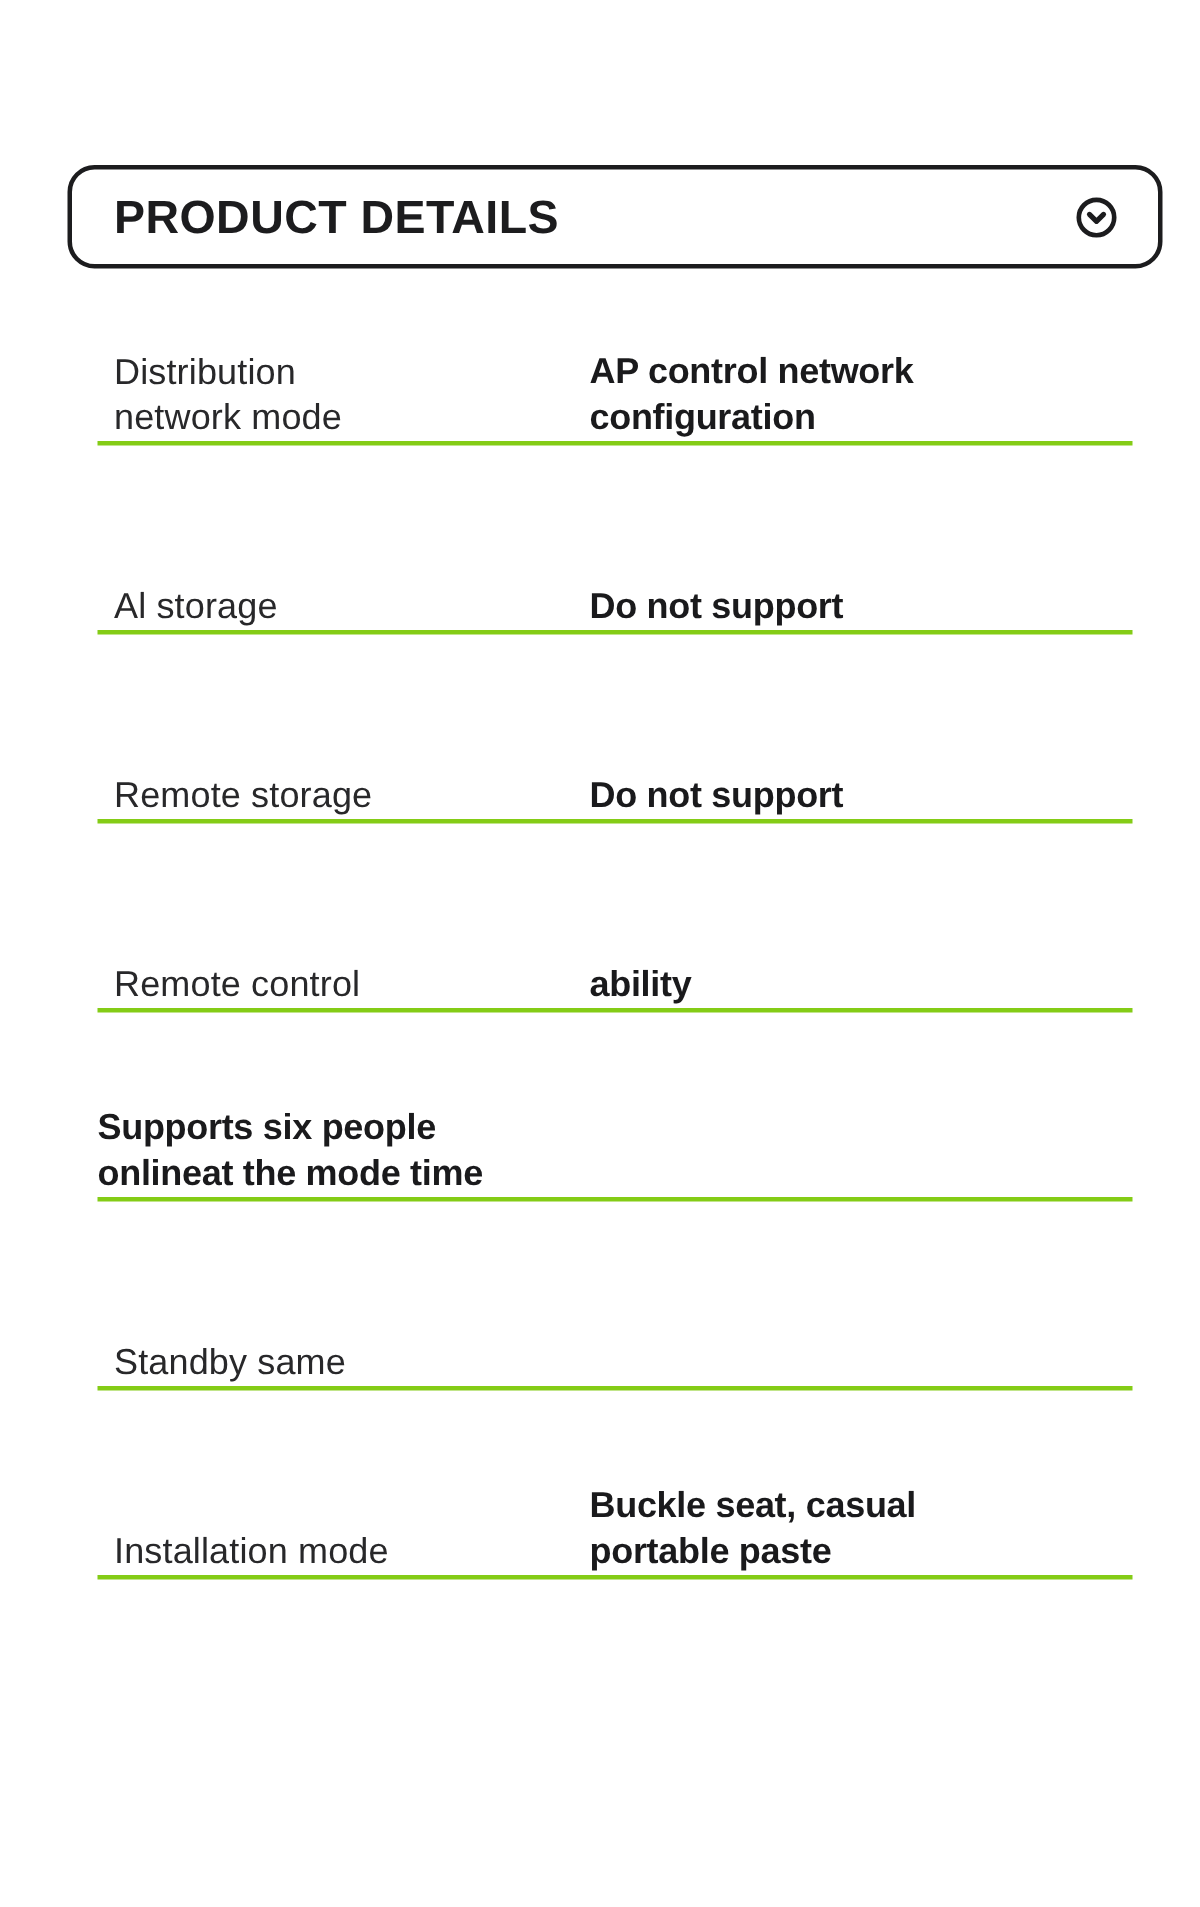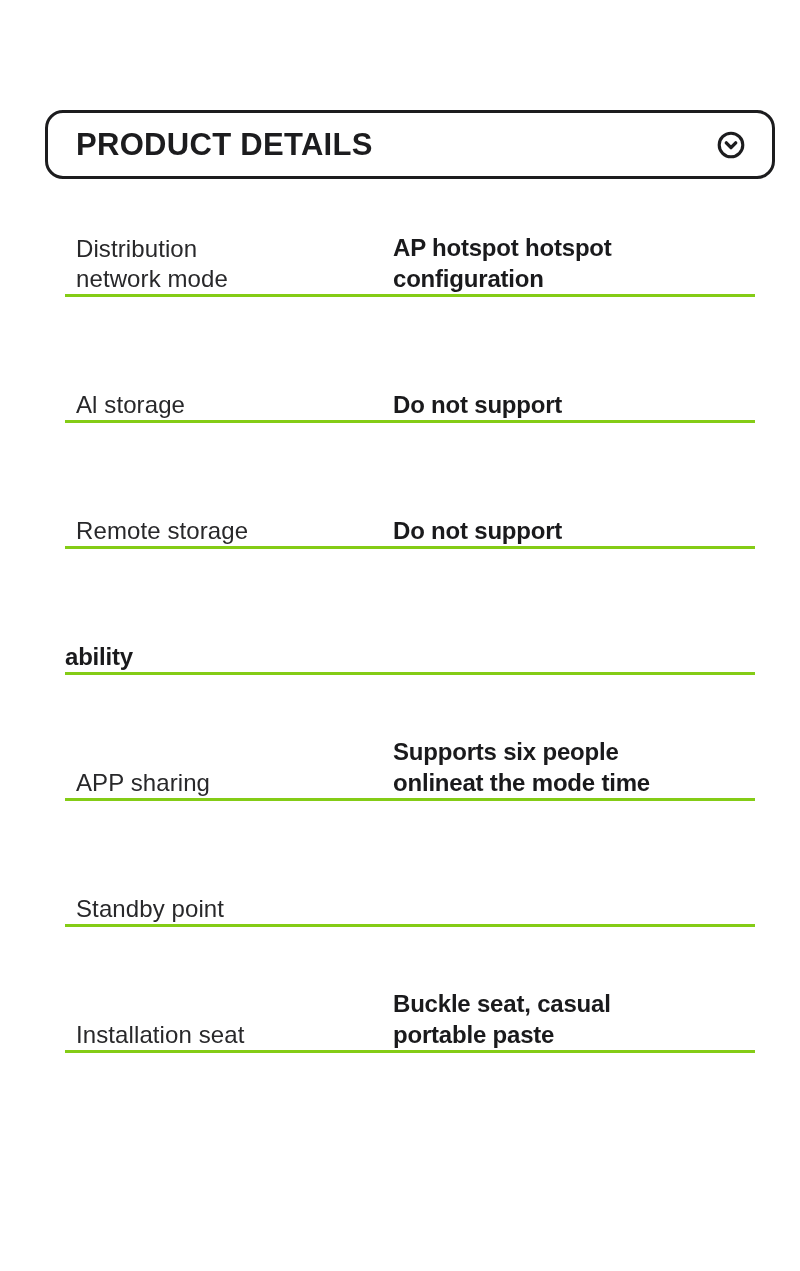--- a/index.html
+++ b/index.html
@@ -97,50 +97,50 @@
         <path d="M10.3 12.9 L15 17.6 L19.7 12.9" fill="none" stroke="#1c1c1e" stroke-width="3.4" stroke-linecap="round" stroke-linejoin="round"></path>
       </svg>
     </span>
   </div>
 
   <div class="spec-table">
 
     <div class="spec-row">
       <div class="spec-label">Distribution
 network mode</div>
-      <div class="spec-value">AP hotspot hotspot
+      <div class="spec-value">AP control network
 configuration</div>
     </div>
 
 
     <div class="spec-row">
       <div class="spec-label">Al storage</div>
       <div class="spec-value">Do not support</div>
     </div>
 
     <div class="spec-row">
       <div class="spec-label">Remote storage</div>
       <div class="spec-value">Do not support</div>
     </div>
 
     <div class="spec-row">
+      <div class="spec-label">Remote control</div>
       <div class="spec-value">ability</div>
     </div>
 
     <div class="spec-row">
-      <div class="spec-label">APP sharing</div>
       <div class="spec-value">Supports six people
 onlineat the mode time</div>
     </div>
 
     <div class="spec-row">
-      <div class="spec-label">Standby point</div>
+      <div class="spec-label">Standby same</div>
     </div>
 
     <div class="spec-row">
-      <div class="spec-label">Installation seat</div>
+      <div class="spec-label">Installation mode</div>
       <div class="spec-value">Buckle seat, casual
 portable paste</div>
     </div>
 
   </div>
 
 </div>
 
 </body></html>

